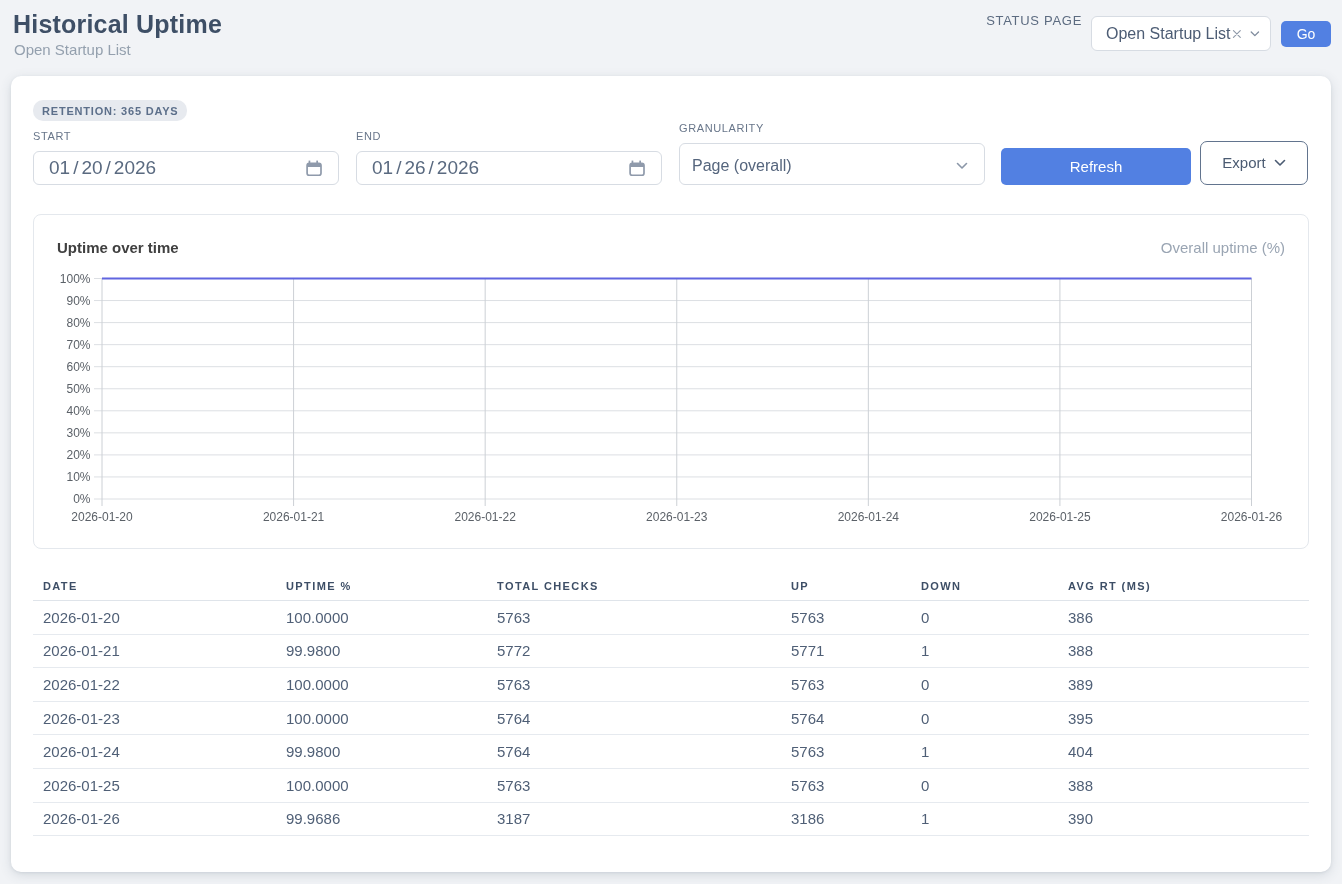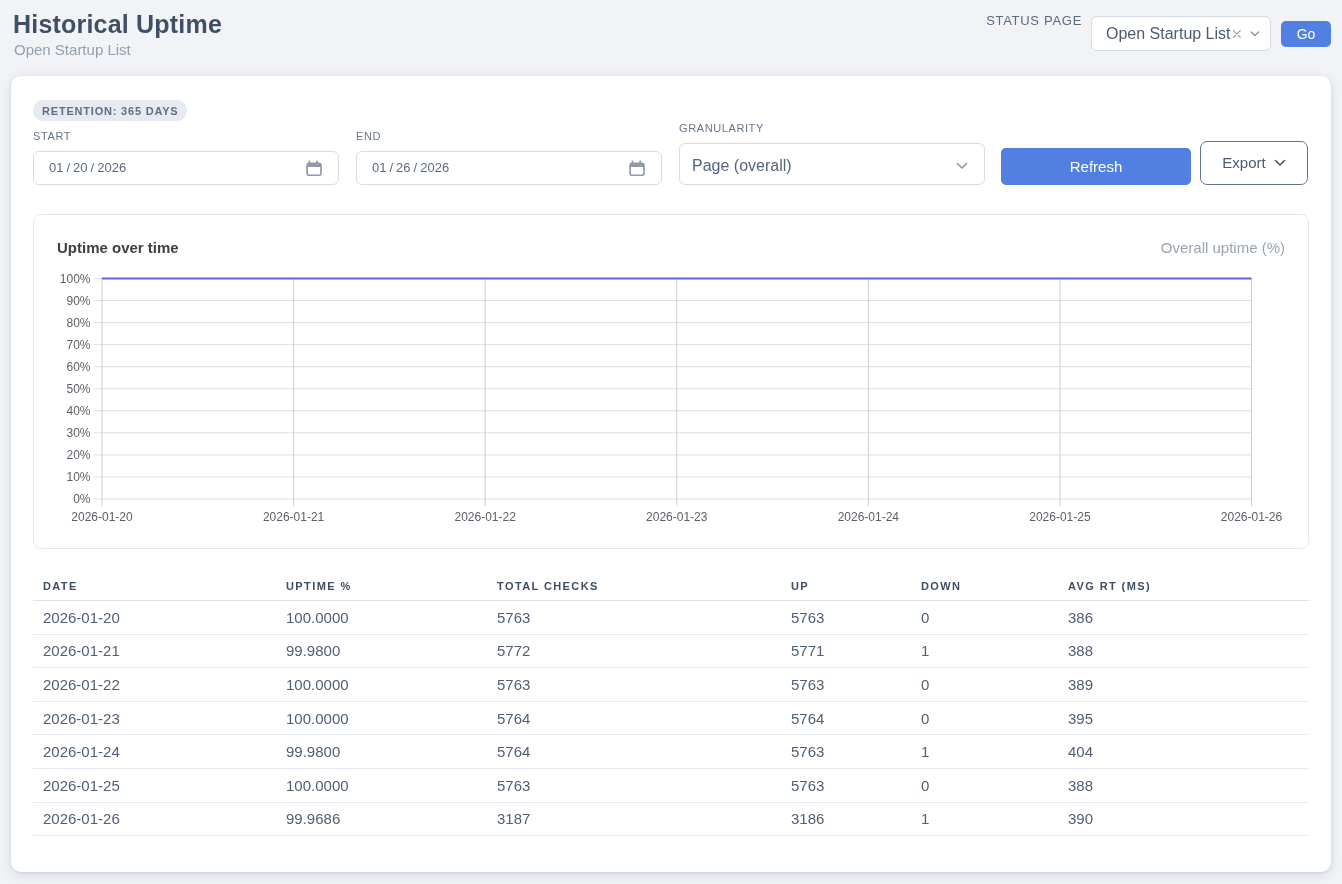--- a/index.html
+++ b/index.html
@@ -26,21 +26,21 @@
 .qr { display:flex; align-items:center; }
 .qr .lab { font-size:15px; color:#7b8698; margin-right:9px; }
 .qr-group { display:flex; border:1px solid #62748e; border-radius:6px; overflow:hidden; height:25px; }
 .qr-group .b { font-size:14px; color:#51617a; display:flex; align-items:center; justify-content:center; border-left:1px solid #62748e; }
 .qr-group .b:first-child { border-left:none; }
 .badge { background:#e7eaef; color:#5c6f8a; font-size:11px; font-weight:700; letter-spacing:0.8px; border-radius:10px; height:21px; display:flex; align-items:center; padding:0 9px; margin-right:8px; }
 
 .row2 { margin-top:5px; display:flex; align-items:flex-end; height:56.5px; }
 .fgroup { display:flex; flex-direction:column; }
 .flabel { font-size:11px; line-height:12px; color:#68768a; letter-spacing:0.6px; margin-bottom:8.5px; }
-.dinput { width:306px; height:34px; border:1px solid #d7dce3; border-radius:6px; font-size:13px; color:#5a6a80; background:#fff; display:flex; align-items:center; padding:0 15px 0 15px; position:relative; }
+.dinput { width:306px; height:34px; border:1px solid #d7dce3; border-radius:6px; font-size:19px; color:#5a6a80; background:#fff; display:flex; align-items:center; padding:0 15px 0 15px; position:relative; }
 .dinput svg { position:absolute; right:16px; top:8px; }
 .dinput i { font-style:normal; margin:0 3px; }
 .sel { width:306px; height:42px; border:1px solid #d7dce3; border-radius:6px; background:#fff; display:flex; align-items:center; justify-content:space-between; padding:4px 16px 0 12px; }
 .sel .txt { font-size:16px; color:#55657d; }
 .btn-refresh { width:190px; height:37px; background:#5280e2; border-radius:5px; color:#fff; font-size:15px; display:flex; align-items:center; justify-content:center; margin-left:16px; margin-top:19.5px; }
 .btn-export { width:108px; height:44px; background:#fff; border:1px solid #62748e; border-radius:7px; color:#4b5b72; font-size:15px; display:flex; align-items:center; justify-content:center; margin-left:9px; margin-top:20px; }
 .btn-export svg { margin-left:8px; }
 
 .chart-card { position:relative; margin-top:29px; width:1276px; height:335px; border:1px solid #e4e8ed; border-radius:8px; }
 .chart-head { position:absolute; left:23px; top:24px; font-size:15px; font-weight:700; color:#404040; }

